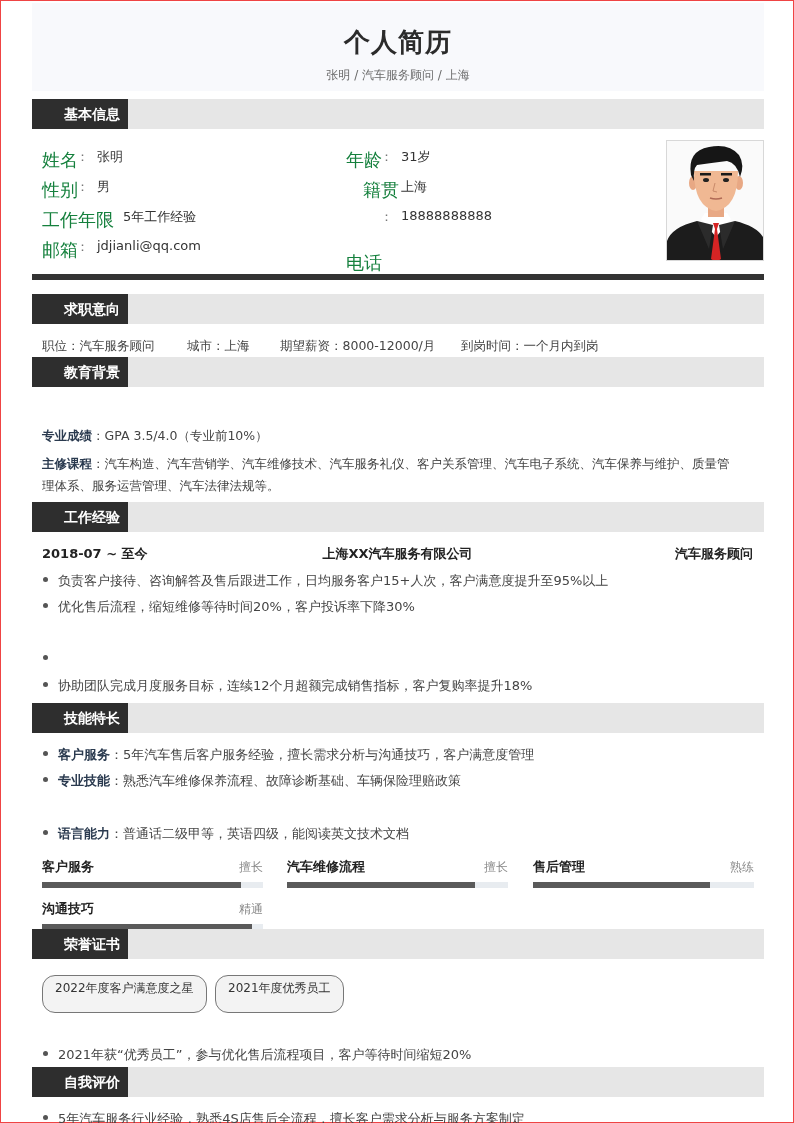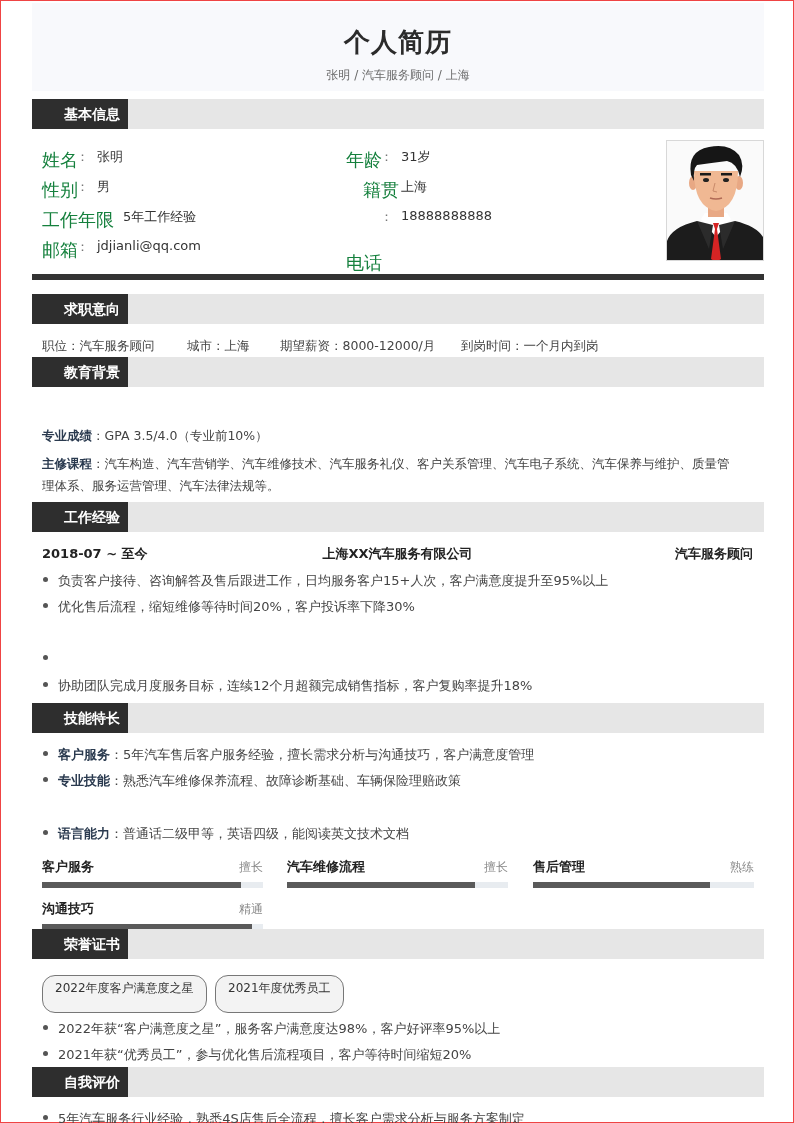--- a/index.html
+++ b/index.html
@@ -184,21 +184,20 @@
     <div class="track">
         <div class="fill" style="width: 80%;"></div>
       </div>
   </div>
 
   <div class="sec-head" style="top:928px;">
     <div class="tab">荣誉证书</div>
   </div>
   <span class="tag" style="left:41px;">2022年度客户满意度之星</span>
   <span class="tag" style="left:214px;">2021年度优秀员工</span>
-  <div class="bullet" style="top:1019px;"><span class="dot"></span><span>2022年获“客户满意度之星”，服务客户满意度达98%，客户好评率95%以上</span></div>
   <div class="bullet" style="top:1045px;"><span class="dot"></span><span>2021年获“优秀员工”，参与优化售后流程项目，客户等待时间缩短20%</span></div>
 
   <div class="sec-head" style="top:1066px;">
     <div class="tab">自我评价</div>
   </div>
   <div class="bullet" style="top:1109px;"><span class="dot"></span><span>5年汽车服务行业经验，熟悉4S店售后全流程，擅长客户需求分析与服务方案制定</span></div>
 
 </div>
 
 </body></html>

